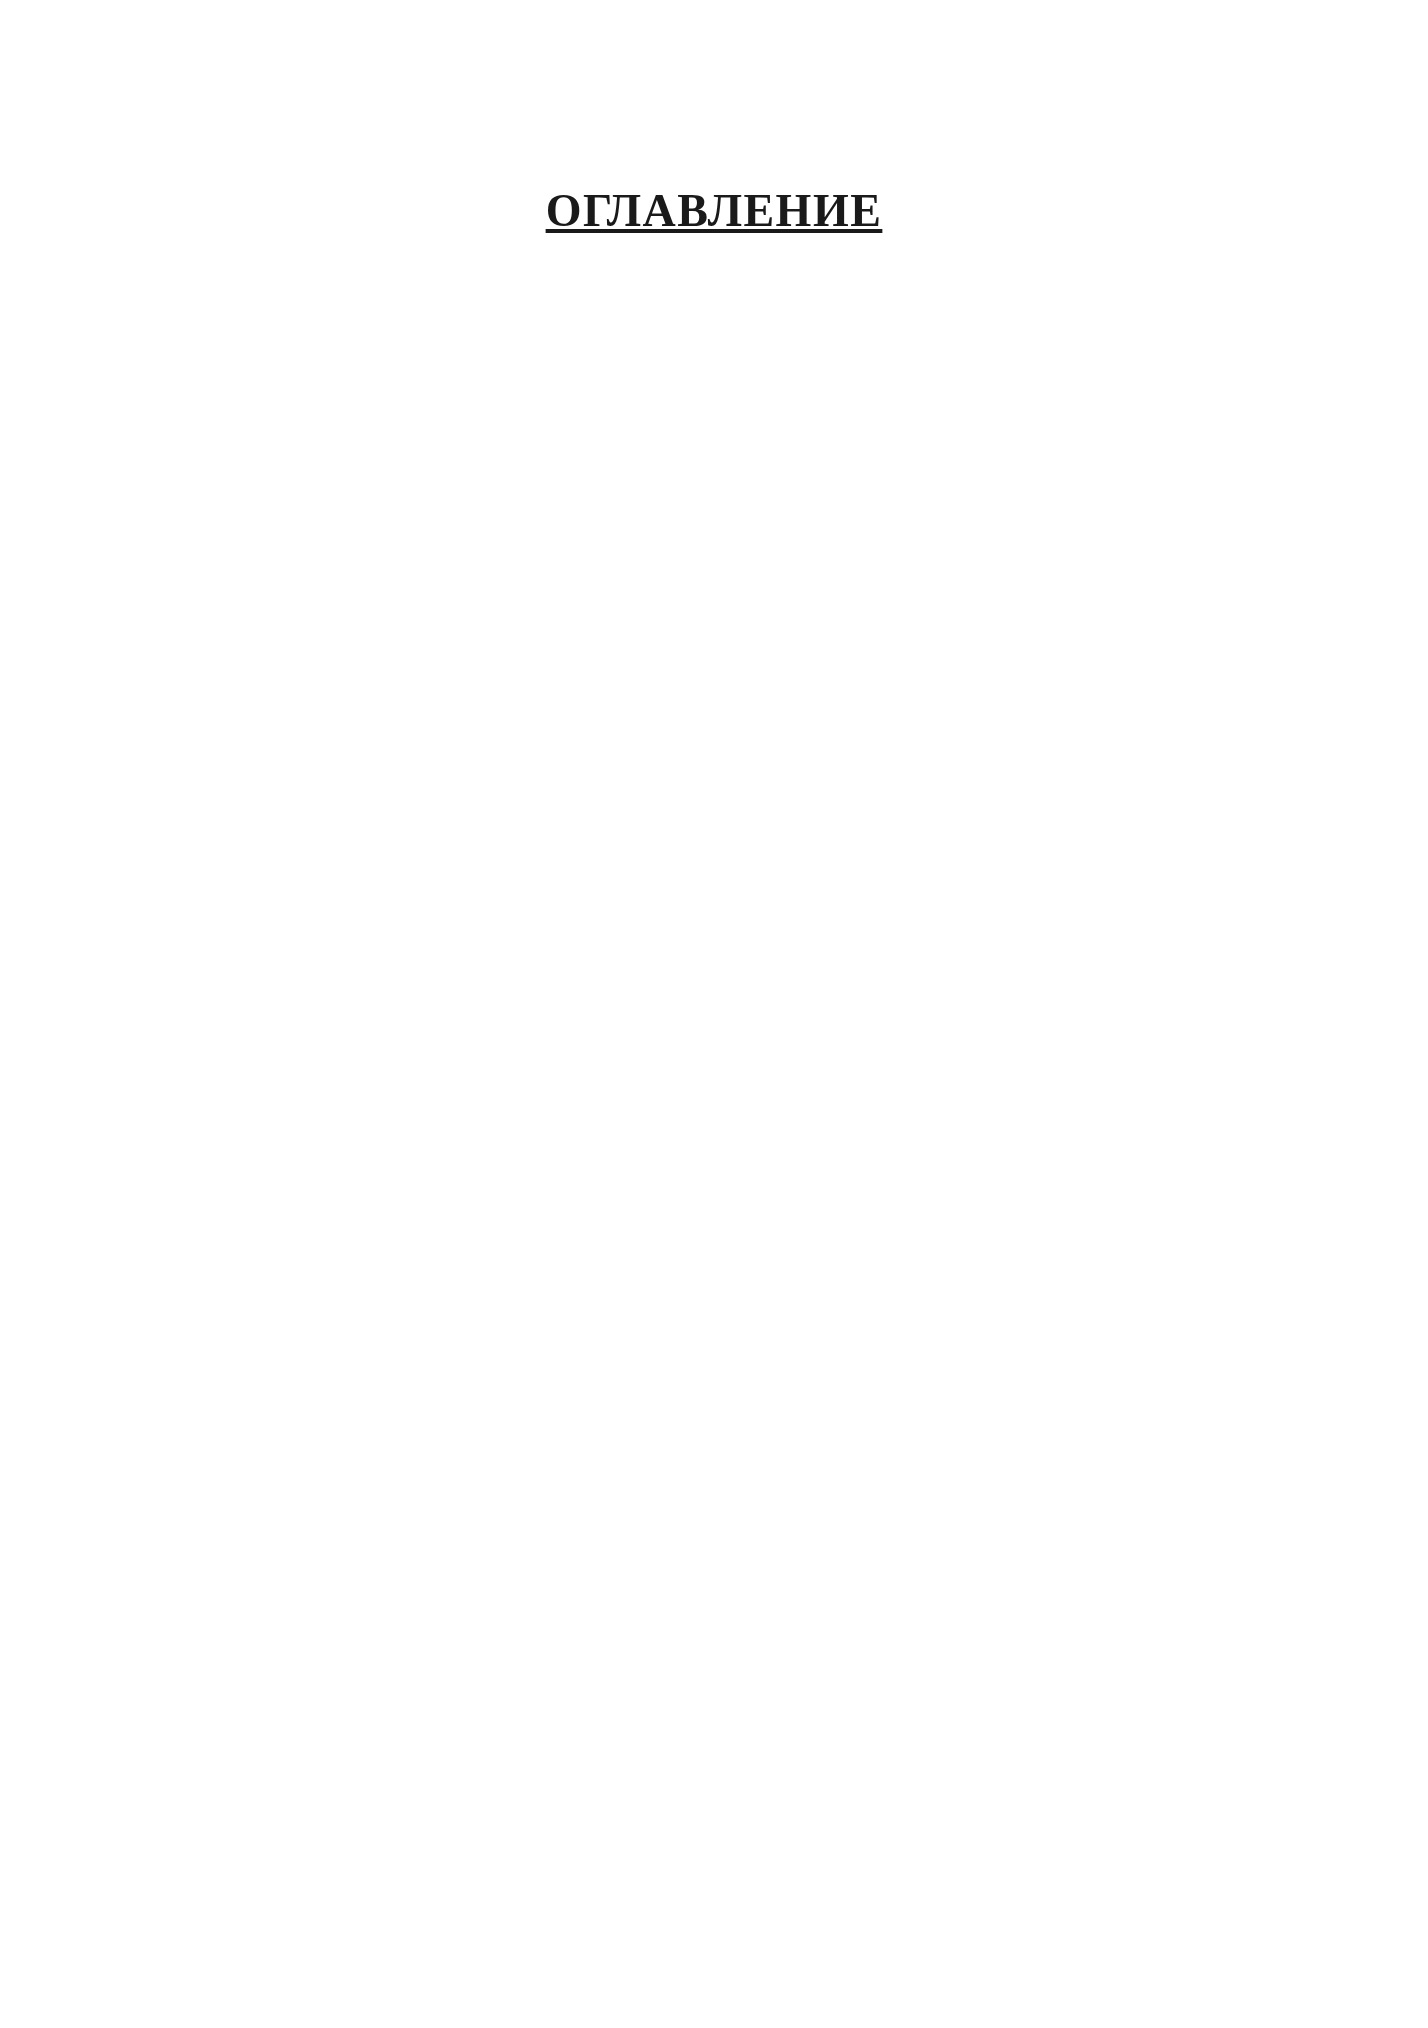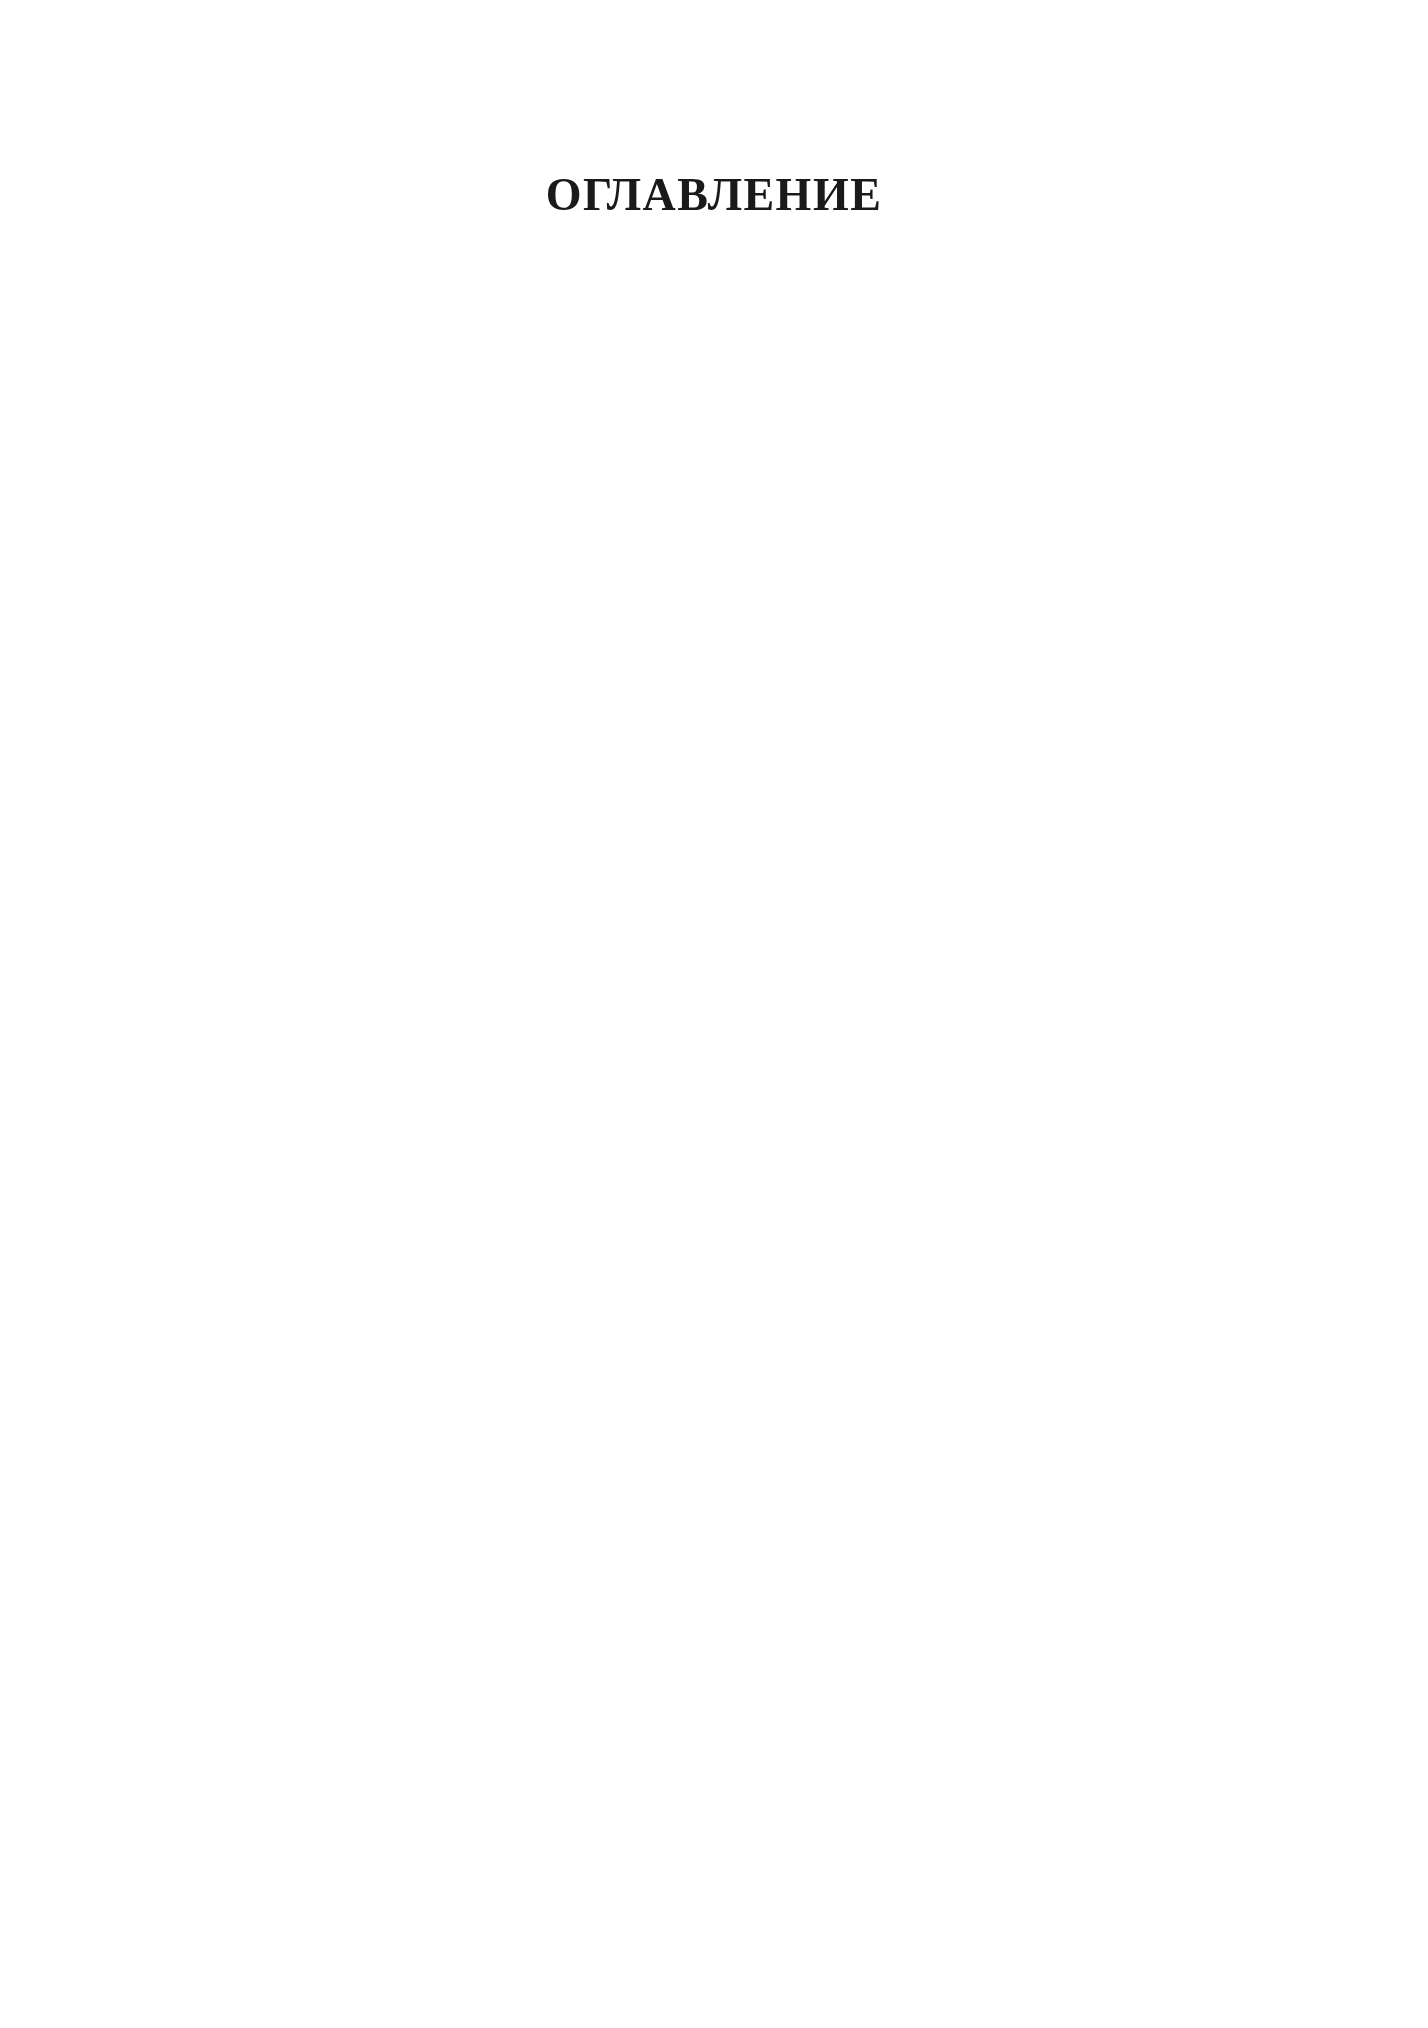--- a/index.html
+++ b/index.html
@@ -24,28 +24,29 @@
     width: 1428px;
     height: 2028px;
     box-sizing: border-box;
     background: #ffffff;
   }
 
   
   .toc-title {
     position: absolute;
     left: 0;
-    top: 168px;
+    top: 184px;
     width: 1428px;
     text-align: center;
     font-family: "Liberation Serif", "DejaVu Serif", serif;
     font-weight: bold;
     font-size: 46px;
     letter-spacing: 1.5px;
     color: #1a1a1a;
+    text-decoration: underline;
   }
 
   
   .toc-body {
     position: absolute;
     left: 96px;
     top: 282px;
     width: 1232px;
   }
 

